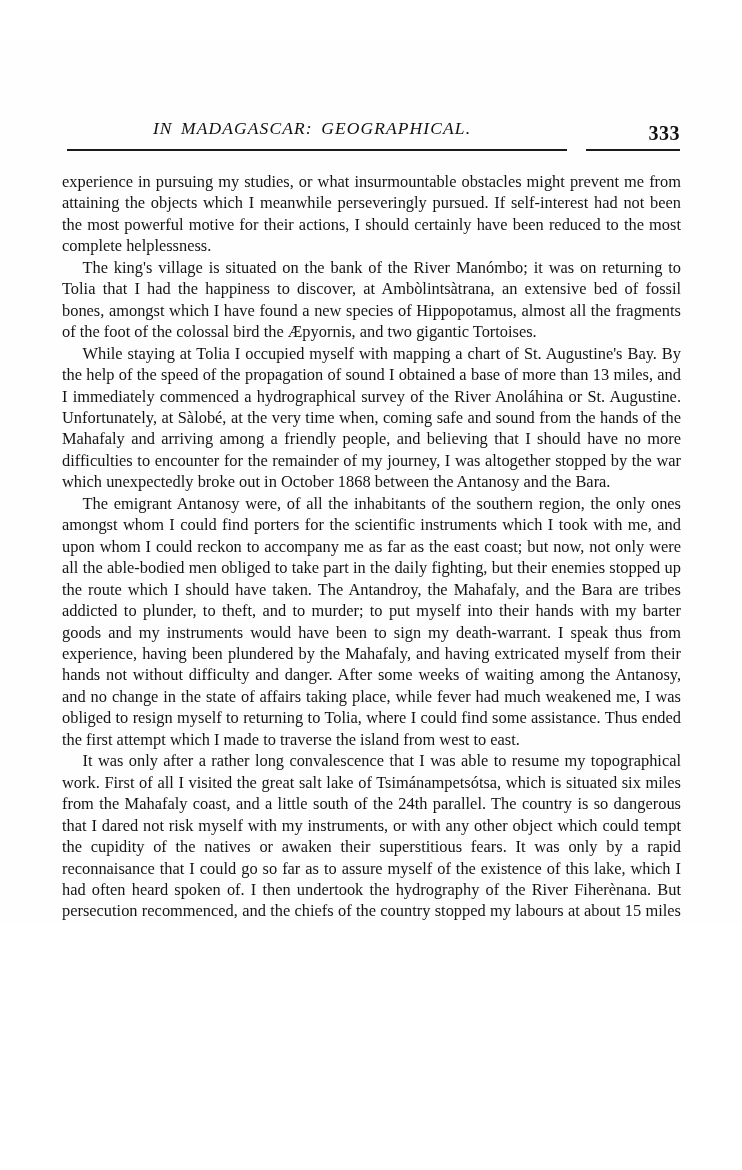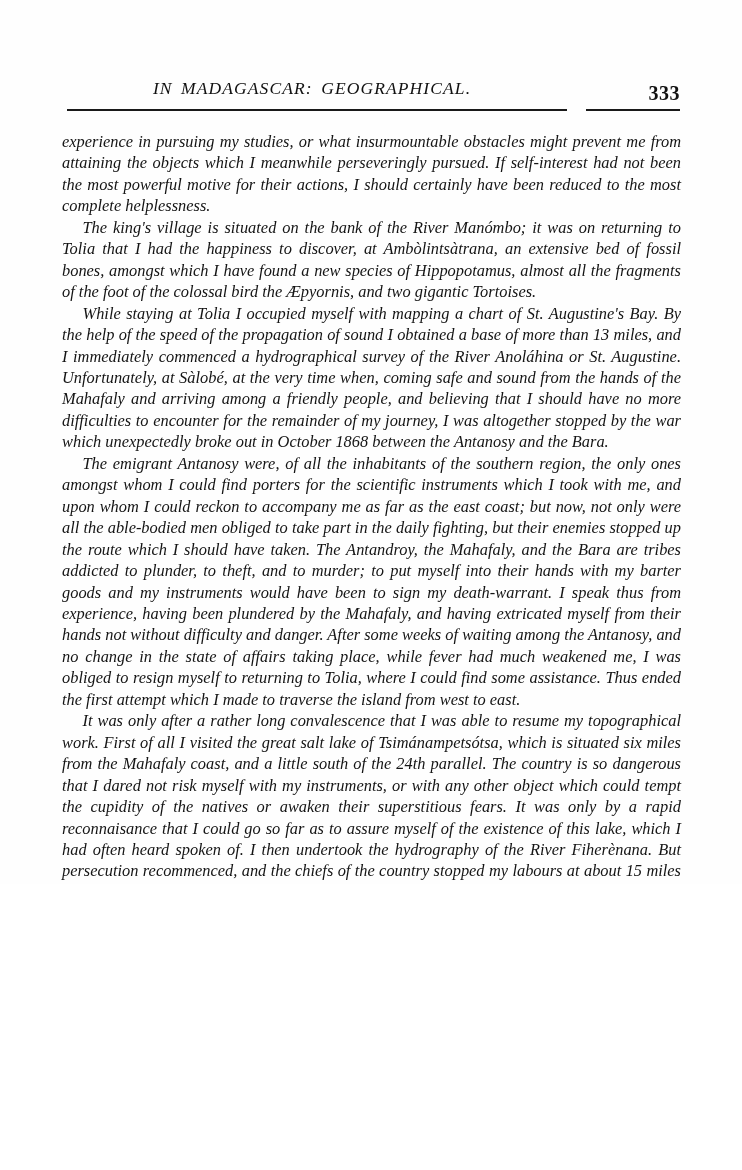--- a/index.html
+++ b/index.html
@@ -10,20 +10,21 @@
   body {
     font-family: "Liberation Serif", "DejaVu Serif", serif;
     color: #1a1a1a;
   }
   #page {
     position: relative;
     width: 742px;
     height: 884px;
     background: #fefefe;
     overflow: hidden;
+    margin-top: 40px;
   }
 
   
   #header {
     position: absolute;
     left: 62px;
     top: 78px;
     width: 618px;
     height: 36px;
   }
@@ -70,21 +71,20 @@
   #body-text {
     position: absolute;
     left: 62px;
     top: 131px;
     width: 619px;
     font-size: 16.4px;
     line-height: 21.45px;
     text-align: justify;
     text-justify: inter-word;
     color: #141414;
-    font-style: italic;
   }
   #body-text p {
     margin: 0;
     text-indent: 1.25em;
     hyphens: manual;
   }
   #body-text p.first {
     text-indent: 0;
   }
 

